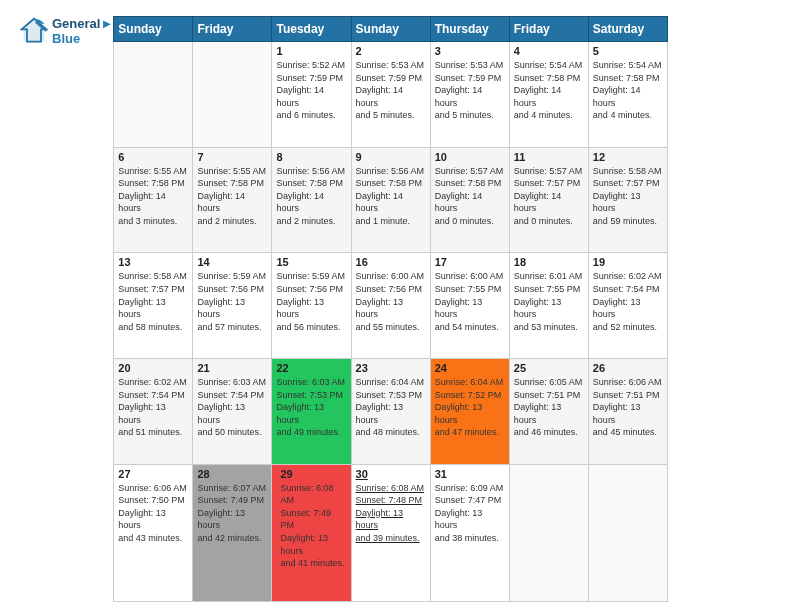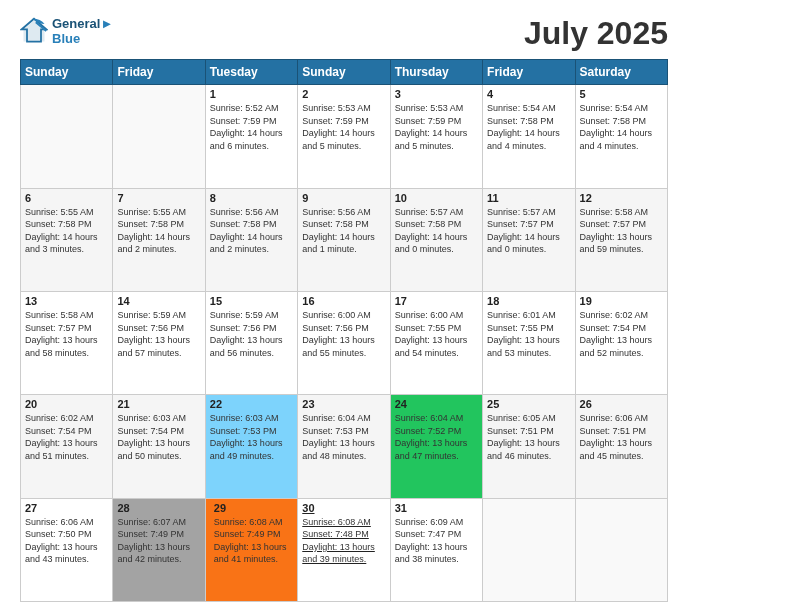--- a/index.html
+++ b/index.html
@@ -8,21 +8,21 @@
       height: 612px;
       font-family: Arial, sans-serif;
       background: #fff;
       overflow: hidden;
     }
     .page {
       width: 688px;
       height: 612px;
       padding: 16px 20px 10px 20px;
       display: flex;
-      flex-direction: column;
+      flex-direction: row;
     }
     .header {
       display: flex;
       align-items: flex-start;
       justify-content: space-between;
       margin-bottom: 8px;
     }
     .logo {
       display: flex;
       align-items: center;
@@ -98,21 +98,20 @@
         <polygon points="16,2 30,14 24,14 24,28 8,28 8,14 2,14" fill="none" stroke="#2471a3" stroke-width="2"></polygon>
         <polygon points="18,6 30,16" fill="none" stroke="#2980b9" stroke-width="2"></polygon>
         <path d="M14 2 Q22 8 28 8 Q24 2 14 2Z" fill="#2980b9"></path>
       </svg>
       <div>
         <div style="font-size:13px;font-weight:bold;color:#1a5276;">General<span style="color:#2980b9;">►</span></div>
         <div style="font-size:13px;font-weight:bold;color:#2980b9;">Blue</div>
       </div>
     </div>
     <div class="title-block">
-      <div class="main-title">July 2025</div>
     </div>
   </div>
 
   <table class="calendar">
     <thead>
       <tr>
         <th>Sunday</th>
         <th>Friday</th>
         <th>Tuesday</th>
         <th>Sunday</th>
@@ -271,35 +270,35 @@
 Daylight: 13 hours
 and 51 minutes.</div>
           </td>
           <td style="background: rgb(245, 245, 245);">
             <span class="day-number">21</span>
             <div class="day-info" style="white-space: pre-line;">Sunrise: 6:03 AM
 Sunset: 7:54 PM
 Daylight: 13 hours
 and 50 minutes.</div>
           </td>
-          <td style="background: #7dd3fc;">
+          <td style="background: #22c55e;">
             <span class="day-number">22</span>
             <div class="day-info" style="white-space: pre-line;">Sunrise: 6:03 AM
 Sunset: 7:53 PM
 Daylight: 13 hours
 and 49 minutes.</div>
           </td>
           <td style="background: rgb(245, 245, 245);">
             <span class="day-number">23</span>
             <div class="day-info" style="white-space: pre-line;">Sunrise: 6:04 AM
 Sunset: 7:53 PM
 Daylight: 13 hours
 and 48 minutes.</div>
           </td>
-          <td style="background: #22c55e; margin-top: 24px;">
+          <td style="background: #f97316; margin-top: 24px;">
             <span class="day-number">24</span>
             <div class="day-info" style="white-space: pre-line;">Sunrise: 6:04 AM
 Sunset: 7:52 PM
 Daylight: 13 hours
 and 47 minutes.</div>
           </td>
           <td style="background: rgb(245, 245, 245);">
             <span class="day-number">25</span>
             <div class="day-info" style="white-space: pre-line;">Sunrise: 6:05 AM
 Sunset: 7:51 PM
@@ -322,21 +321,21 @@
 Daylight: 13 hours
 and 43 minutes.</div>
           </td>
           <td style="background: #a3a3a3;">
             <span class="day-number">28</span>
             <div class="day-info" style="white-space: pre-line;">Sunrise: 6:07 AM
 Sunset: 7:49 PM
 Daylight: 13 hours
 and 42 minutes.</div>
           </td>
-          <td style="background: #f97316; padding-left: 8px;">
+          <td style="background: #ef4444; padding-left: 8px;">
             <span class="day-number">29</span>
             <div class="day-info" style="white-space: pre-line;">Sunrise: 6:08 AM
 Sunset: 7:49 PM
 Daylight: 13 hours
 and 41 minutes.</div>
           </td>
           <td style="background: rgb(255, 255, 255); text-decoration: underline;">
             <span class="day-number">30</span>
             <div class="day-info" style="white-space: pre-line;">Sunrise: 6:08 AM
 Sunset: 7:48 PM

